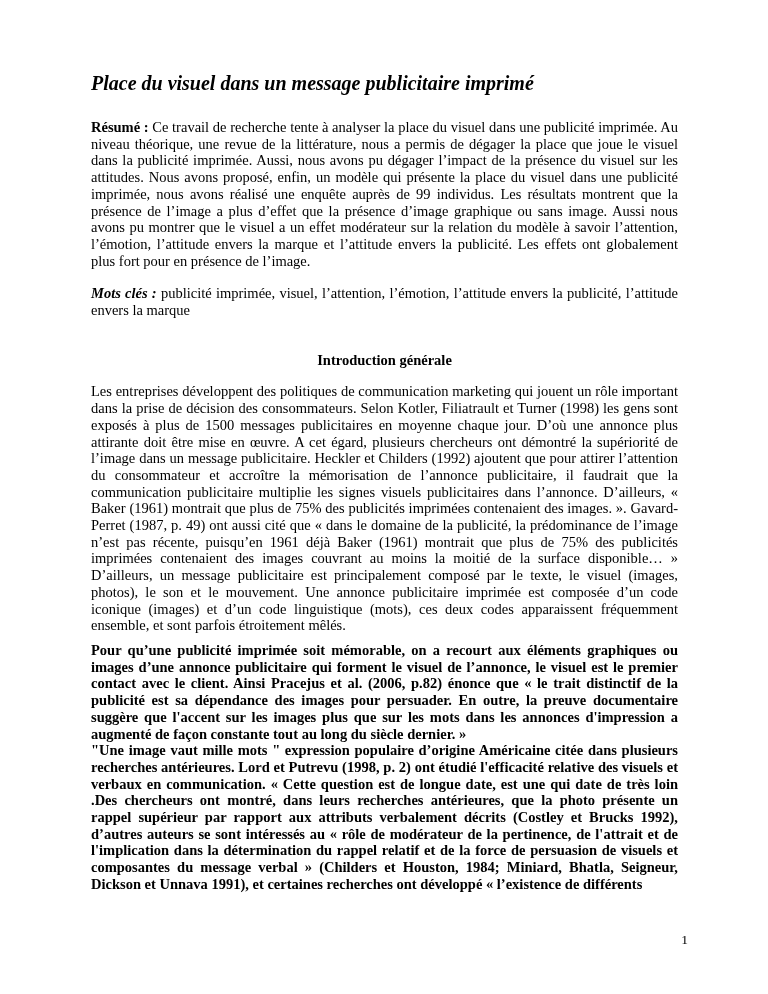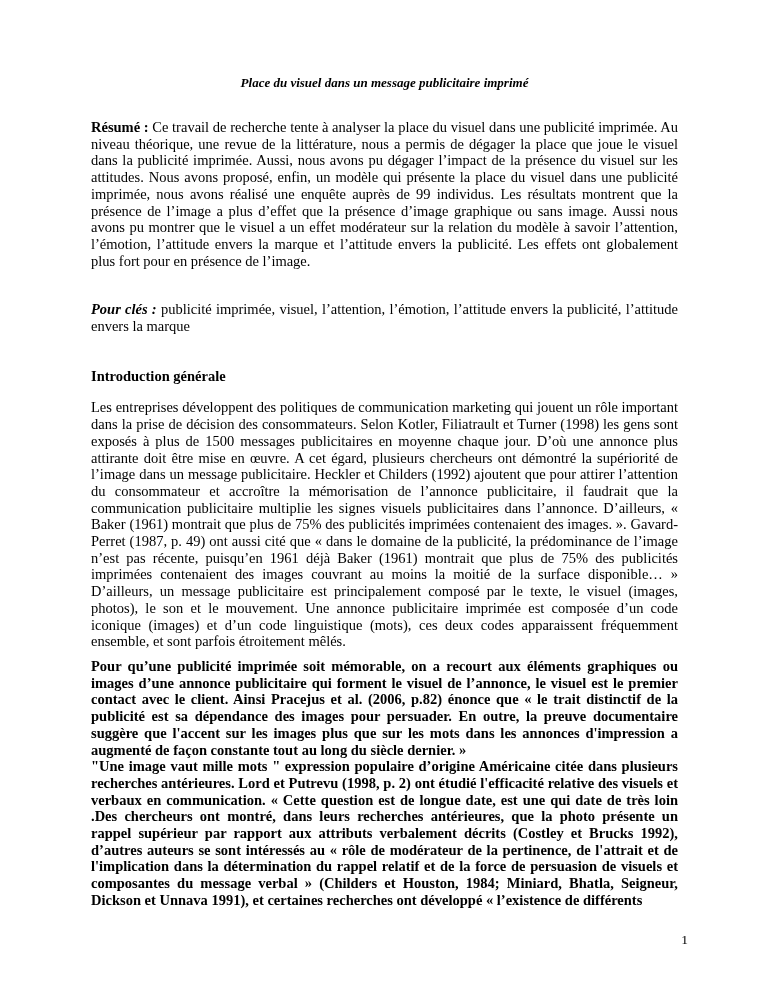--- a/index.html
+++ b/index.html
@@ -15,37 +15,37 @@
     padding: 74px 90px 0 91px;
     background: #ffffff;
     font-family: "Liberation Serif", "DejaVu Serif", serif;
     font-size: 14.5px;
     line-height: 16.7px;
     color: #000000;
     overflow: hidden;
   }
   .title {
     margin: 0 0 27px 0;
-    text-align: center;
+    text-align: left;
     font-weight: bold;
     font-style: italic;
-    font-size: 13px;
+    font-size: 20px;
     line-height: 18px;
   }
   p {
     margin: 0;
     text-align: justify;
   }
   .bold { font-weight: bold; }
   .bolditalic { font-weight: bold; font-style: italic; }
-  .p-abstract { margin-bottom: 32px; }
+  .p-abstract { margin-bottom: 16px; }
   .p-keywords { margin-bottom: 33px; }
   .heading {
     font-weight: bold;
-    text-align: left;
+    text-align: center;
     margin: 16px 0 15px 0;
   }
   .p-body { margin-bottom: 8px; }
   .p-tight { margin: 0; font-weight: bold; }
   .page-number {
     position: absolute;
     right: 80px;
     bottom: 48px;
     font-size: 13.5px;
     line-height: 1;
@@ -53,21 +53,21 @@
 </style>
 </head>
 <body>
 
 <div class="page">
 
   <h1 class="title">Place du visuel dans un message publicitaire imprimé</h1>
 
   <p class="p-abstract"><span class="bold">Résumé :</span> <span>Ce travail de recherche tente à analyser la place du visuel dans une publicité imprimée. Au niveau théorique, une revue de la littérature, nous a permis de dégager la place que joue le visuel dans la publicité imprimée. Aussi, nous avons pu dégager l’impact de la présence du visuel sur les attitudes. Nous avons proposé, enfin, un modèle qui présente la place du visuel dans une publicité imprimée, nous avons réalisé une enquête auprès de 99 individus. Les résultats montrent que la présence de l’image a plus d’effet que la présence d’image graphique ou sans image. Aussi nous avons pu montrer que le visuel a un effet modérateur sur la relation du modèle à savoir l’attention, l’émotion, l’attitude envers la marque et l’attitude envers la publicité. Les effets ont globalement plus fort pour en présence de l’image.</span></p>
 
-  <p class="p-keywords"><span class="bolditalic">Pour clés :</span> <span>publicité imprimée, visuel, l’attention, l’émotion, l’attitude envers la publicité, l’attitude envers la marque</span></p>
+  <p class="p-keywords"><span class="bolditalic">Mots clés :</span> <span>publicité imprimée, visuel, l’attention, l’émotion, l’attitude envers la publicité, l’attitude envers la marque</span></p>
 
   <p class="heading">Introduction générale</p>
 
   <p class="p-body">Les entreprises développent  des politiques de communication marketing  qui jouent un rôle important dans la prise de décision des consommateurs. Selon Kotler, Filiatrault et Turner (1998)  les gens sont exposés à plus de 1500 messages publicitaires en moyenne chaque jour. D’où une annonce plus attirante doit être mise en œuvre. A cet égard, plusieurs chercheurs ont démontré la supériorité de l’image dans un message publicitaire. Heckler et Childers (1992) ajoutent que pour attirer l’attention du consommateur et accroître  la mémorisation de l’annonce publicitaire, il faudrait que la communication publicitaire multiplie les signes visuels publicitaires dans l’annonce. D’ailleurs, « Baker (1961) montrait que plus de 75% des publicités imprimées contenaient des images. ».  Gavard-Perret (1987, p. 49) ont aussi cité que « dans le domaine de la publicité, la prédominance de l’image n’est pas récente, puisqu’en 1961 déjà Baker (1961) montrait que plus de 75% des publicités imprimées contenaient des images couvrant au moins la moitié de la surface disponible… » D’ailleurs, un message publicitaire est principalement composé par le texte, le visuel (images, photos), le son et le mouvement. Une  annonce publicitaire imprimée est composée d’un code iconique (images) et d’un code linguistique (mots), ces deux codes apparaissent  fréquemment ensemble, et sont parfois étroitement mêlés.</p>
 
   <p class="p-tight">Pour qu’une publicité imprimée soit mémorable, on a recourt aux éléments graphiques ou images d’une annonce publicitaire qui forment le visuel de l’annonce, le visuel est le premier contact avec le client. Ainsi  Pracejus et al. (2006, p.82) énonce que « le trait distinctif de la publicité est sa dépendance des images pour persuader. En outre, la preuve documentaire suggère que l'accent sur les images plus que sur les mots dans les annonces d'impression a augmenté de façon constante tout au long du siècle dernier. »</p>
 
   <p class="p-tight">"Une image vaut mille mots " expression populaire d’origine Américaine citée dans plusieurs recherches antérieures. Lord et Putrevu (1998, p. 2) ont étudié l'efficacité relative des visuels et verbaux en communication. « Cette question est de longue date, est une qui date de très loin .Des chercheurs ont  montré, dans leurs recherches antérieures, que la photo présente un rappel supérieur par rapport aux attributs verbalement décrits (Costley et Brucks 1992), d’autres auteurs se sont intéressés au « rôle de modérateur de la pertinence, de l'attrait et de l'implication dans la détermination du rappel relatif et de la force de persuasion de visuels et composantes du   message verbal » (Childers et Houston, 1984; Miniard, Bhatla, Seigneur, Dickson et Unnava 1991), et certaines recherches ont développé « l’existence de différents</p>
 
   <div class="page-number">1</div>

